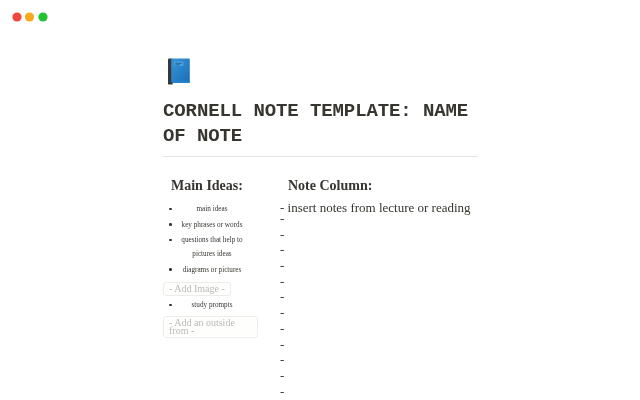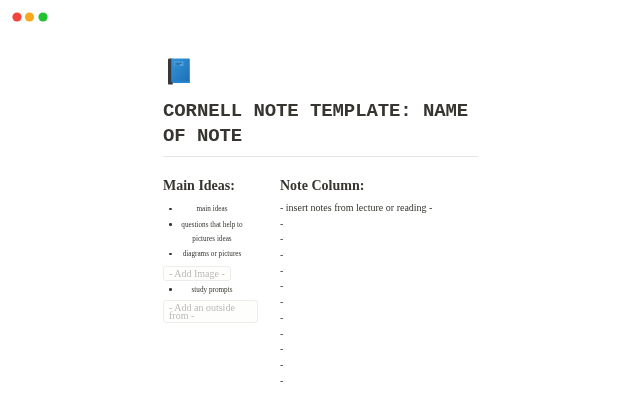--- a/index.html
+++ b/index.html
@@ -44,21 +44,21 @@
   }
 
   .columns { display: flex; margin-top: 16px; }
   .col-left  { width: 95px; margin-right: 22px; flex: none; }
   .col-right { flex: 1; }
 
   h2.col-heading {
     font-size: 14px;
     line-height: 18px;
     font-weight: 700;
-    margin: 4px 0 7px 0;
+    margin: 4px 0 7px 8px;
     color: #37352f;
   }
 
   ul.idea-list { list-style: none; text-align: center; }
   ul.idea-list li {
     position: relative;
     padding-left: 13px;
     max-width: 85px;
     font-size: 7.2px;
     line-height: 14px;
@@ -81,21 +81,21 @@
     color: #bcbab5;
     border: 1px solid #edecea;
     background: #fefefd;
     border-radius: 3px;
     padding: 2.5px 5px 2px 5px;
     margin: 2px 0 2px 0;
     cursor: pointer;
   }
 
   .note-line {
-    font-size: 10px;
+    font-size: 13px;
     line-height: 11px;
     margin-bottom: 4.7px;
     color: #37352f;
   }
 </style>
 </head>
 <body>
 
 <svg class="traffic-lights" width="46" height="20" viewBox="0 0 46 20">
   <circle cx="10" cy="10" r="4.6" fill="#f1463d"></circle>
@@ -125,20 +125,21 @@
 
   <div class="divider"></div>
 
   <div class="columns">
 
     <div class="col-left">
       <h2 class="col-heading">Main Ideas:</h2>
 
       <ul class="idea-list">
         <li>main ideas</li>
+        <li>key phrases or words</li>
         <li>questions that help to pictures ideas</li>
         <li>diagrams or pictures</li>
       </ul>
 
       <span class="placeholder-chip">- Add Image -</span>
 
       <ul class="idea-list">
         <li>study prompts</li>
       </ul>
 

